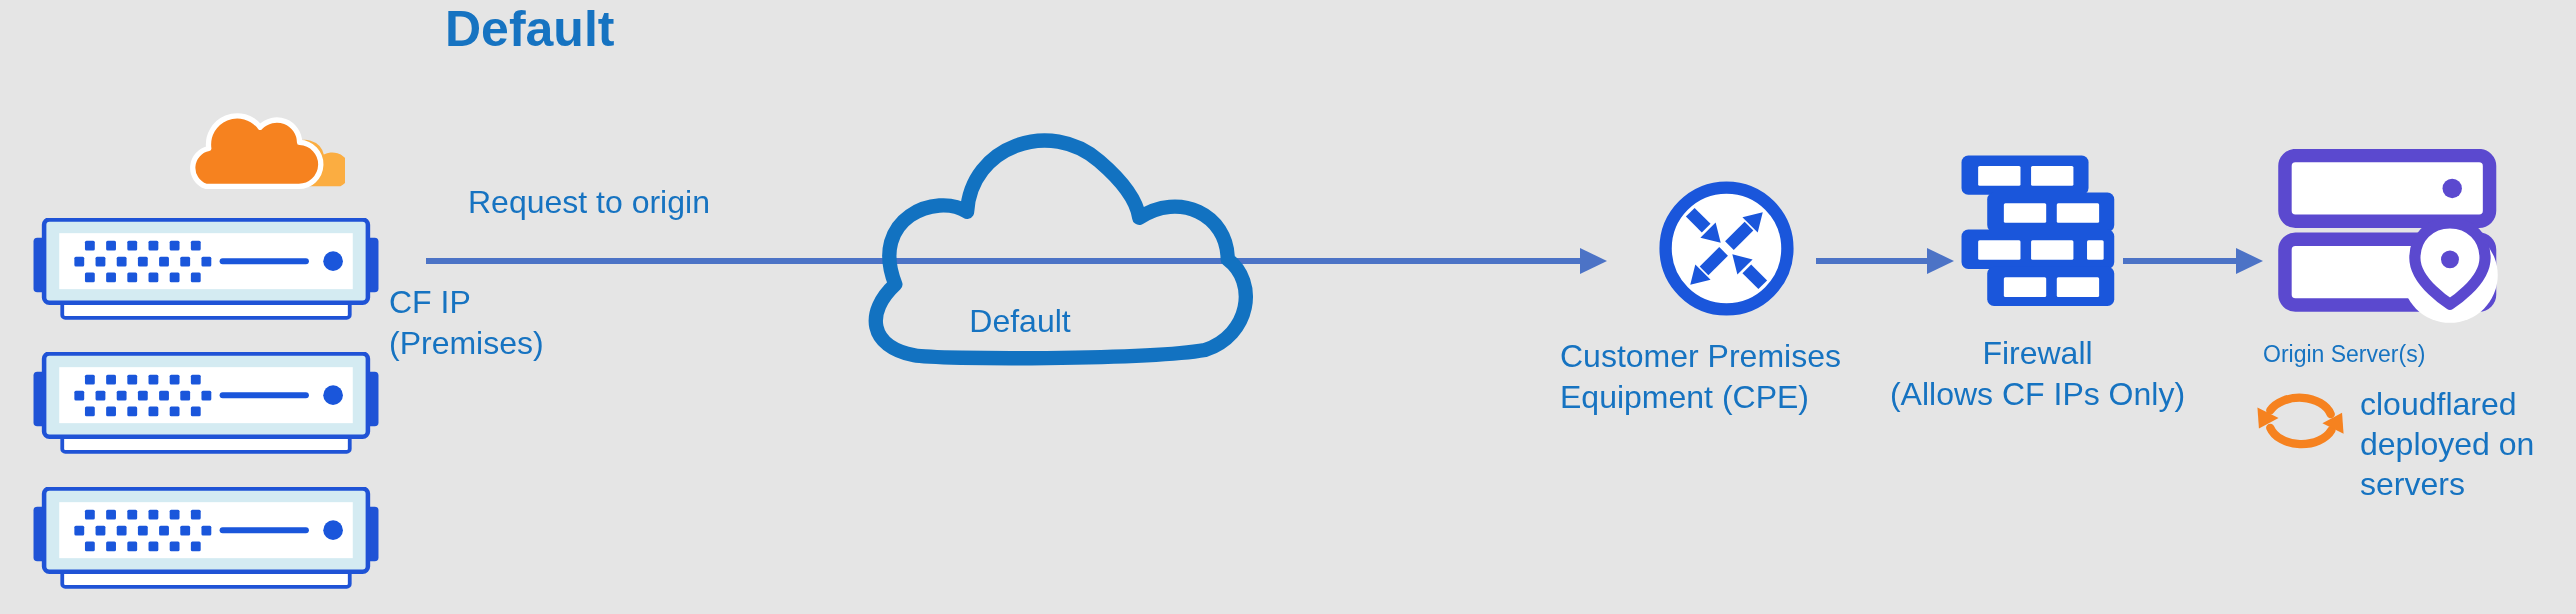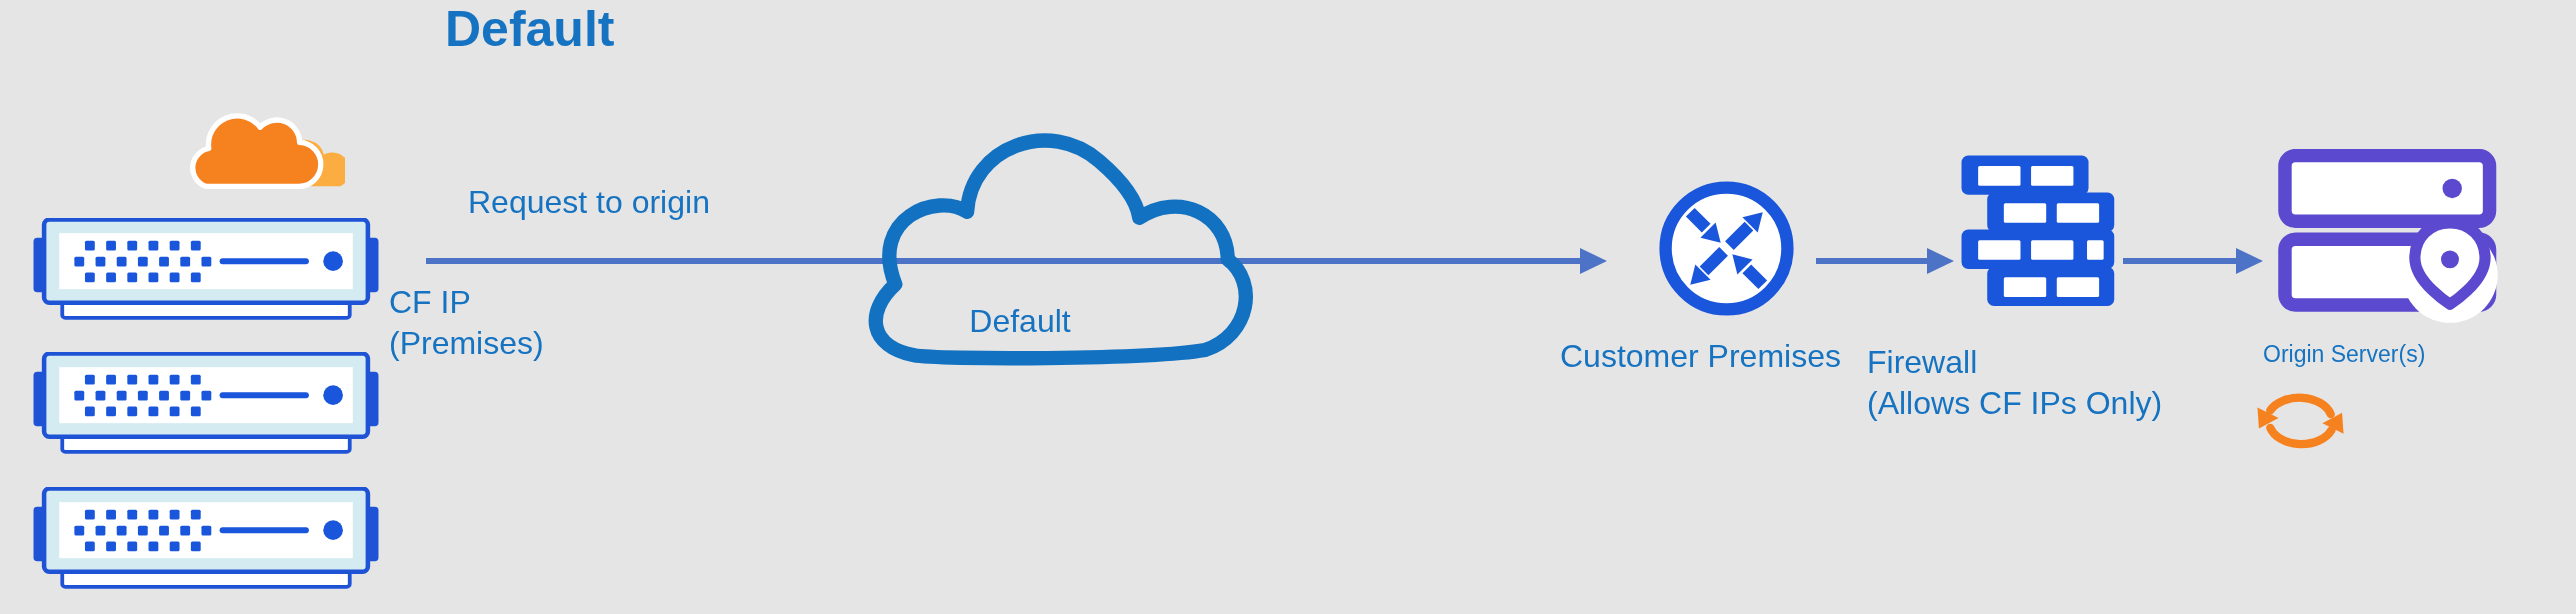--- a/index.html
+++ b/index.html
@@ -193,20 +193,21 @@
       <line x1="104" y1="96" x2="131" y2="69"></line>
       <polygon points="150,50 143,78 122,57" stroke="none"></polygon>
       <line x1="96" y1="104" x2="69" y2="131"></line>
       <polygon points="50,150 57,122 78,143" stroke="none"></polygon>
       <line x1="150" y1="150" x2="128" y2="128"></line>
       <polygon points="108,108 115,136 136,115" stroke="none"></polygon>
     </g>
   </svg>
   <div class="abs label" style="left:1560px; top:336px;">
     <span>Customer Premises</span><br>
+    <span>Equipment (CPE)</span>
   </div>
 
   <div id="arrow-cpe-firewall" class="flow-line">
       <span class="head"></span>
     </div>
 
   <svg class="abs z2" style="left:1960px; top:154px;" width="155" height="155" viewBox="0 0 205 205">
     <g fill="#1A56DB">
       <rect x="2" y="2" width="168" height="52" rx="9"></rect>
       <rect x="36" y="51" width="168" height="52" rx="9"></rect>
@@ -218,21 +219,21 @@
       <rect x="94" y="16" width="56" height="26" rx="2"></rect>
       <rect x="58" y="65" width="56" height="26" rx="2"></rect>
       <rect x="128" y="65" width="56" height="26" rx="2"></rect>
       <rect x="24" y="114" width="56" height="26" rx="2"></rect>
       <rect x="94" y="114" width="56" height="26" rx="2"></rect>
       <rect x="168" y="114" width="22" height="26" rx="2"></rect>
       <rect x="58" y="163" width="56" height="26" rx="2"></rect>
       <rect x="128" y="163" width="56" height="26" rx="2"></rect>
     </g>
   </svg>
-  <div class="abs label" style="left:1867px; top:333px; width:341px; margin-top:9px;">
+  <div class="abs label" style="left:1867px; top:333px; width:341px; text-align:center;">
     <span>Firewall</span><br>
     <span>(Allows CF IPs Only)</span>
   </div>
 
   <div id="arrow-firewall-origin" class="flow-line">
       <span class="head"></span>
     </div>
 
   <svg class="abs z2" style="left:2276px; top:149px;" width="224" height="179" viewBox="0 0 300 238">
     <rect x="12" y="8" width="274" height="88" rx="14" fill="#ffffff" stroke="#5B49CF" stroke-width="18"></rect>
@@ -247,15 +248,20 @@
   <svg class="abs z2" style="left:2255px; top:387px;" width="91" height="68" viewBox="0 0 120 90">
     <g stroke="#F6821F" stroke-width="11" fill="none" stroke-linecap="round">
       <path d="M100 36 A 43 30 0 0 0 20 31"></path>
       <path d="M20 54 A 43 30 0 0 0 101 57"></path>
     </g>
     <g fill="#F6821F">
       <polygon points="5,55 3,27 31,41"></polygon>
       <polygon points="115,34 117,62 89,48"></polygon>
     </g>
   </svg>
+  <div class="abs label" style="left:2360px; top:384px; line-height:40px;">
+    <span>cloudflared</span><br>
+    <span>deployed on</span><br>
+    <span>servers</span>
+  </div>
 
 </div>
 
 
 </body></html>

